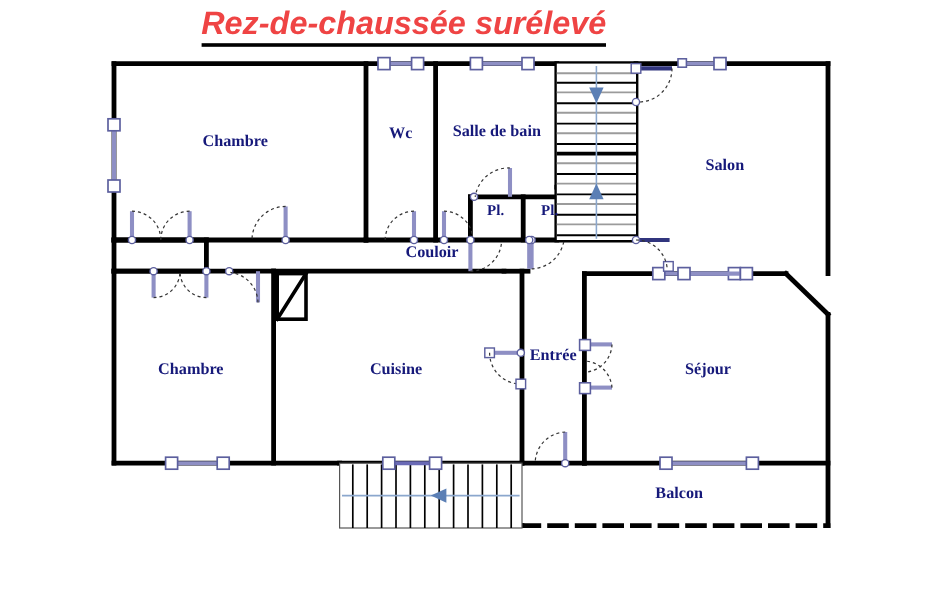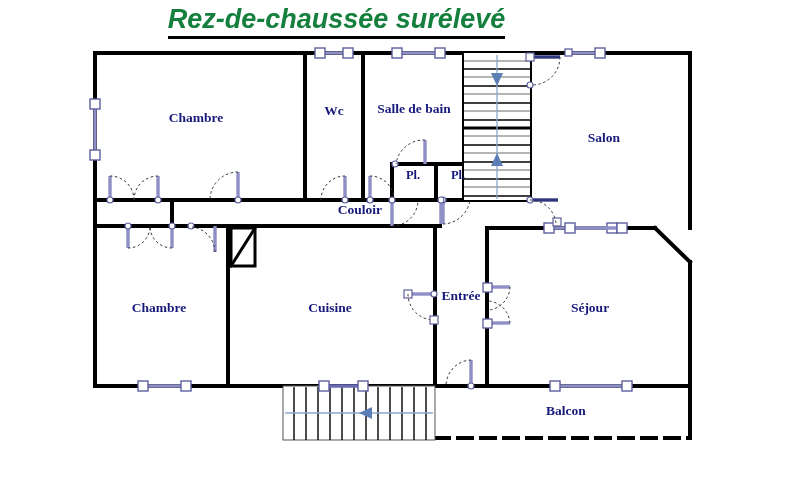--- a/index.html
+++ b/index.html
@@ -4,21 +4,21 @@
 <style>
   html,body{margin:0;padding:0;background:#ffffff;}
   body{width:787px;height:495px;overflow:hidden;
        font-family:"Liberation Serif",serif;}
   #root{position:relative;width:787px;height:495px;background:#fff;}
   #title{
     position:absolute;left:0;top:4px;width:673px;
     text-align:center;
     font-family:"Liberation Sans",sans-serif;
     font-weight:bold;font-style:italic;
-    font-size:27px;color:#15803d;
+    font-size:27px;color:#ef4444;
     letter-spacing:0px;
   }
   #title span{
     display:inline-block;
     border-bottom:3px solid #000;
     padding-bottom:1px;
   }
   #plan{position:absolute;left:0;top:0;}
   .rmlabel{
     font-family:"Liberation Serif",serif;

